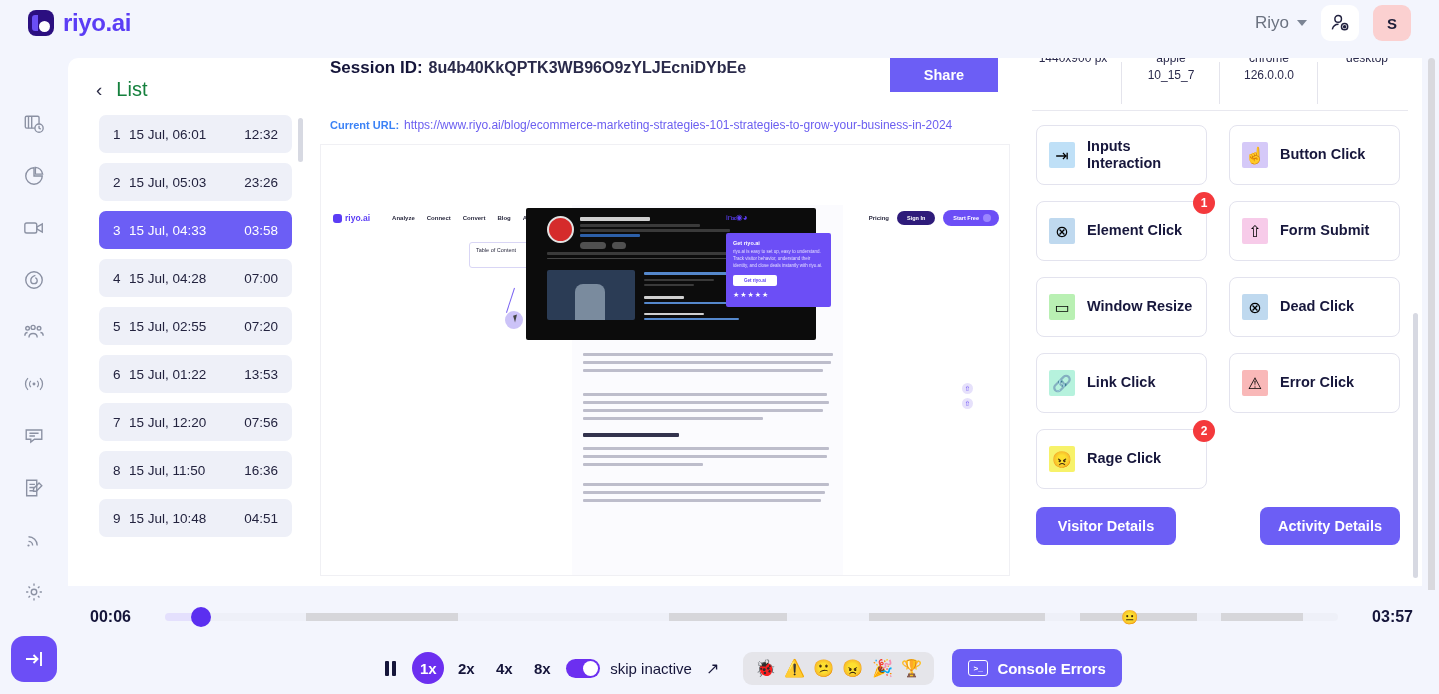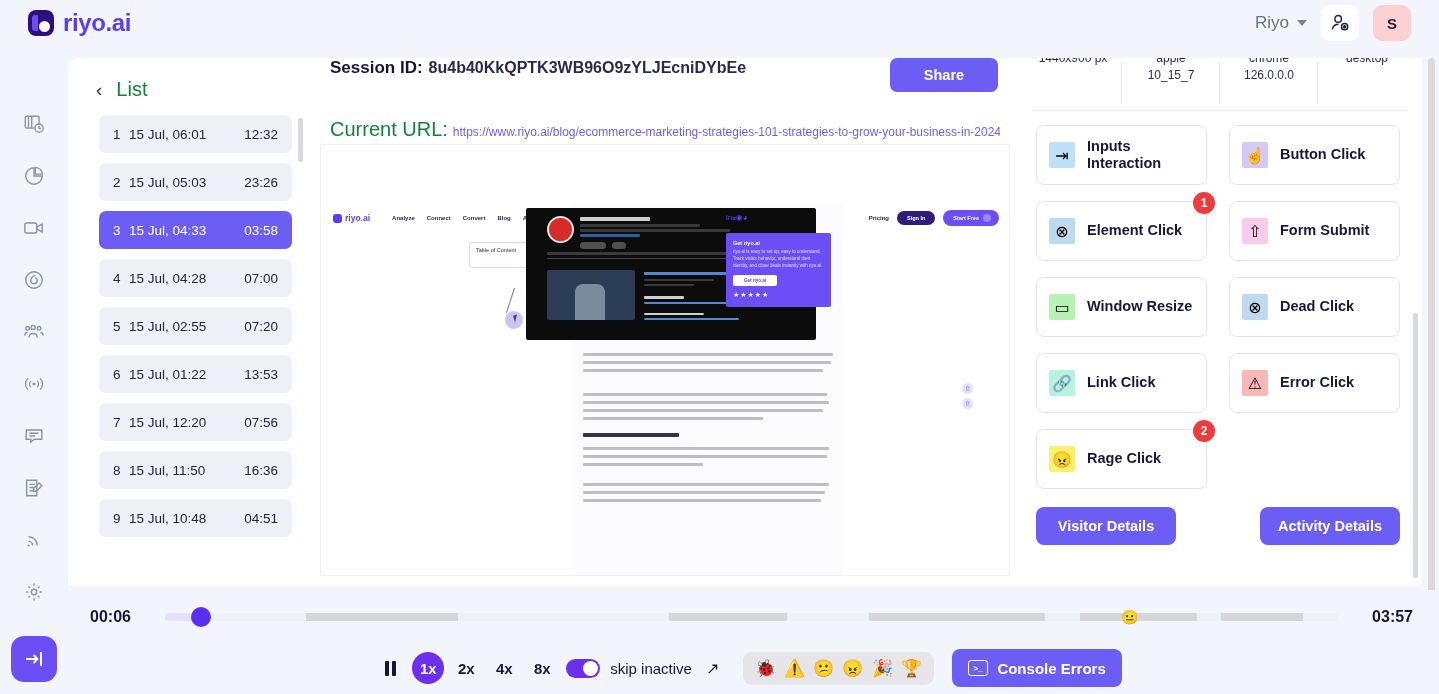--- a/index.html
+++ b/index.html
@@ -109,30 +109,30 @@
     background: #ffffff;
   }
   .replay-head {
     height: 60px; display: flex; align-items: flex-start;
     justify-content: space-between; padding: 0 22px 0 20px;
   }
   .sid-line { display: flex; align-items: baseline; gap: 6px; }
   .sid-label { font-size: 17px; font-weight: 700; color: #15153a; }
   .sid-value { font-size: 16px; font-weight: 600; color: #2a2a4a; }
   .share-btn {
-    width: 108px; height: 34px; border-radius: 7px; background: #6c5ef5;
+    width: 108px; height: 34px; border-radius: 0; background: #6c5ef5;
     color: #ffffff; font-size: 14.5px; font-weight: 700;
     display: flex; align-items: center; justify-content: center;
     border: none; cursor: pointer;
   }
   .url-line {
     padding: 0 20px; display: flex; align-items: baseline; gap: 5px;
     height: 22px; overflow: hidden;
   }
-  .url-label { font-size: 20px; font-weight: 400; color: #15803d; white-space: nowrap; }
+  .url-label { font-size: 11px; font-weight: 700; color: #3b82f6; white-space: nowrap; }
   .url-value { font-size: 12px; color: #6b5ef0; white-space: nowrap; overflow: hidden; }
 
   
   .viewport {
     position: absolute; top: 86px; left: 10px; width: 690px; height: 432px;
     background: #ffffff; border: 1px solid #f0f0f4; overflow: hidden;
   }
   .mini { position: absolute; top: 60px; left: 0; width: 690px; height: 380px; transform: scale(1); }
   .mini-nav {
     position: absolute; top: 0; left: 0; width: 690px; height: 26px;

